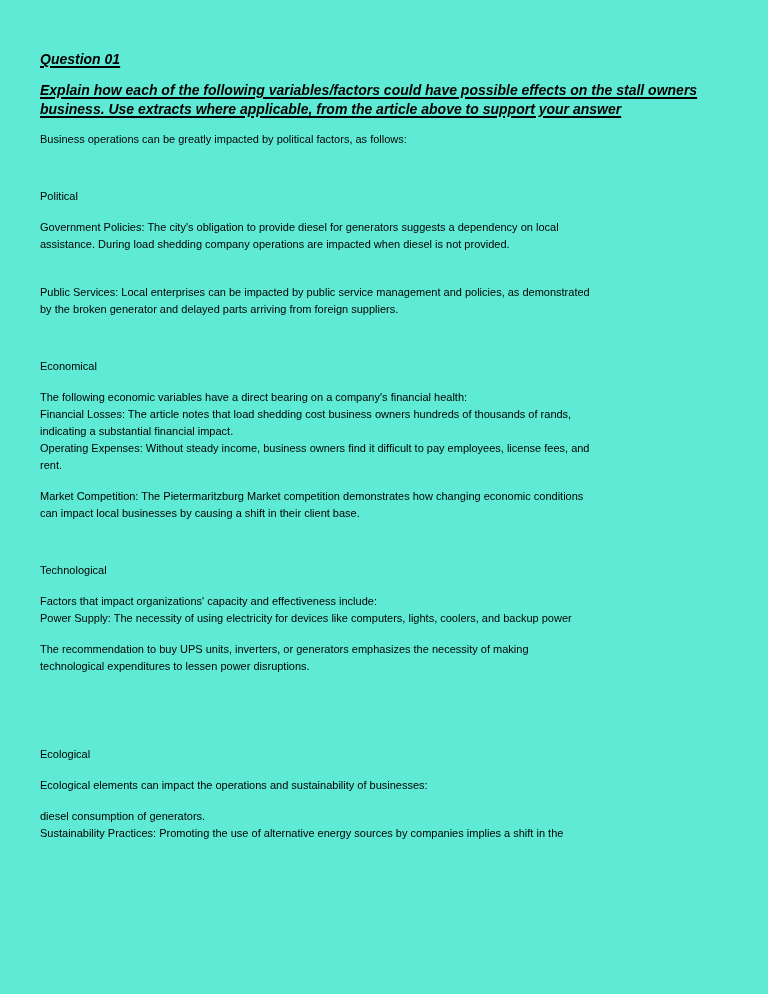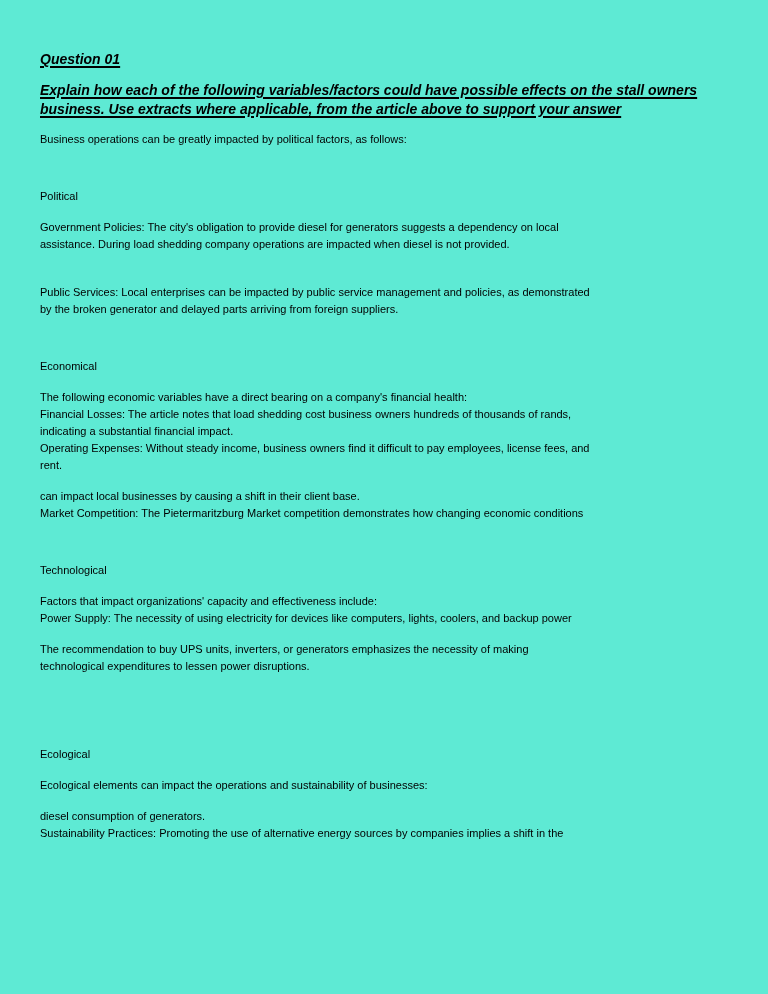--- a/index.html
+++ b/index.html
@@ -83,22 +83,22 @@
         <span class="line">Economical</span>
       </div>
       <div class="para body">
         <span class="line">The following economic variables have a direct bearing on a company's financial health:</span>
         <span class="line">Financial Losses: The article notes that load shedding cost business owners hundreds of thousands of rands,</span>
         <span class="line">indicating a substantial financial impact.</span>
         <span class="line">Operating Expenses: Without steady income, business owners find it difficult to pay employees, license fees, and</span>
         <span class="line">rent.</span>
       </div>
       <div class="para body">
+        <span class="line">Market Competition: The Pietermaritzburg Market competition demonstrates how changing economic conditions</span>
         <span class="line">can impact local businesses by causing a shift in their client base.</span>
-        <span class="line">Market Competition: The Pietermaritzburg Market competition demonstrates how changing economic conditions</span>
       </div>
       <div class="para subheading">
         <span class="line">Technological</span>
       </div>
       <div class="para body">
         <span class="line">Factors that impact organizations' capacity and effectiveness include:</span>
         <span class="line">Power Supply: The necessity of using electricity for devices like computers, lights, coolers, and backup power</span>
       </div>
       <div class="para body">
         <span class="line">The recommendation to buy UPS units, inverters, or generators emphasizes the necessity of making</span>

